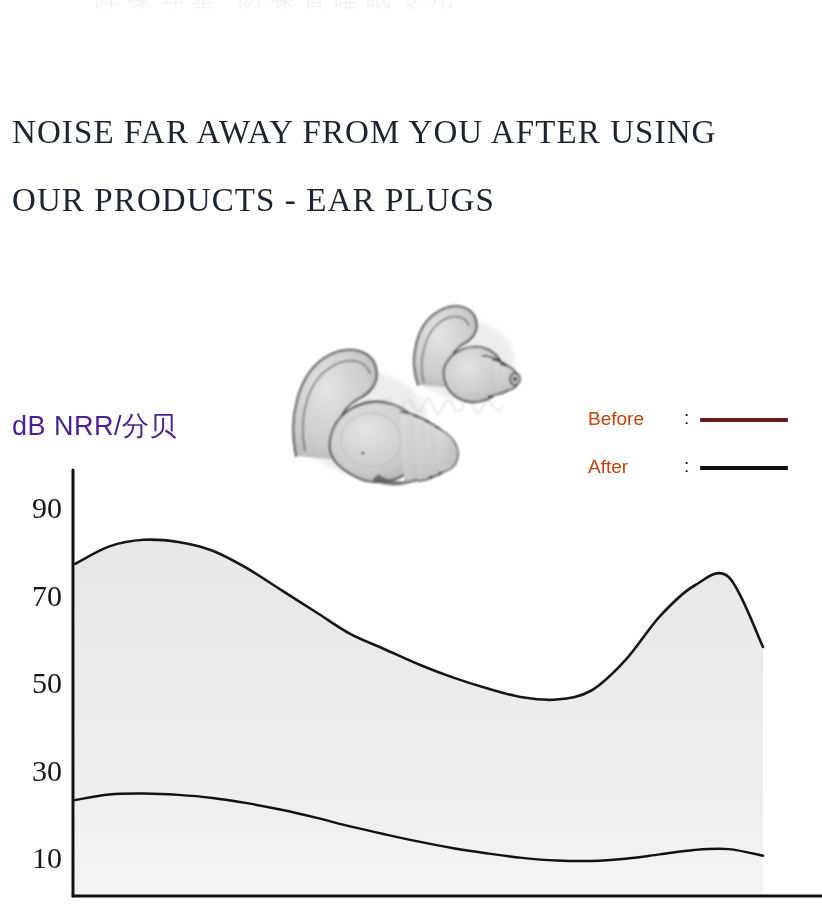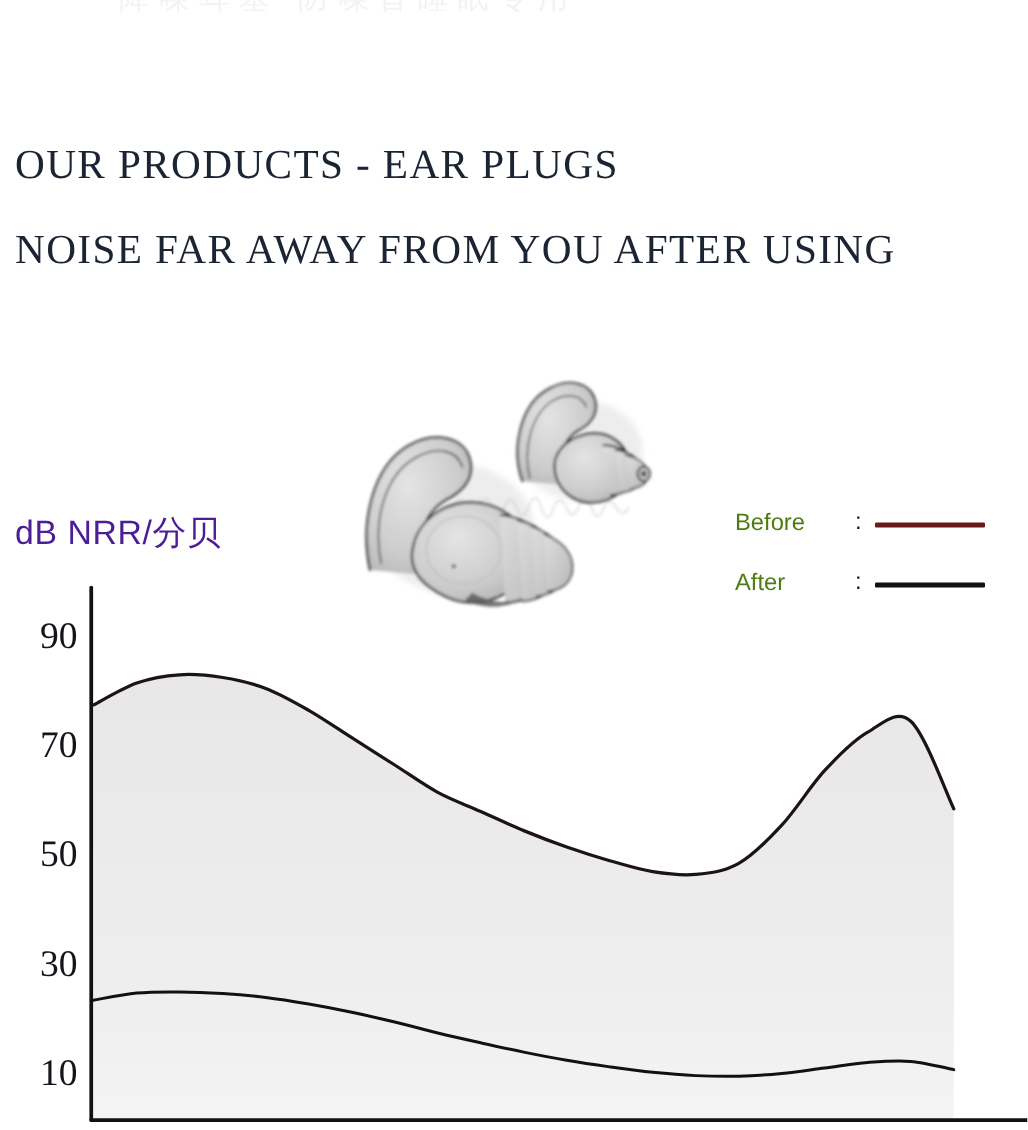--- a/index.html
+++ b/index.html
@@ -72,21 +72,21 @@
   .legend-row {
     position: relative;
     height: 48px;
   }
   .legend-label {
     position: absolute;
     left: 0;
     top: 4px;
     font-family: "Liberation Sans", sans-serif;
     font-size: 19px;
-    color: #4d7c0f;
+    color: #c2410c;
     white-space: nowrap;
   }
   .legend-colon {
     position: absolute;
     left: 96px;
     top: 3px;
     font-family: "Liberation Sans", sans-serif;
     font-size: 19px;
     color: #16181d;
   }
@@ -127,22 +127,22 @@
   }
 </style>
 </head>
 <body>
 
 <div id="top-strip">
   <div id="top-strip-text">降噪耳塞 防噪音睡眠专用</div>
 </div>
 
 <div id="headline">
+  <div class="headline-line" style="color: rgb(27, 36, 51);">NOISE FAR AWAY FROM YOU AFTER USING</div>
   <div class="headline-line" style="color: rgb(27, 36, 51);">OUR PRODUCTS - EAR PLUGS</div>
-  <div class="headline-line" style="color: rgb(27, 36, 51);">NOISE FAR AWAY FROM YOU AFTER USING</div>
 </div>
 
 <div id="product-art">
   <svg viewBox="0 0 290 205" xmlns="http://www.w3.org/2000/svg">
     <defs>
       <radialGradient id="plugGrad" cx="40%" cy="35%" r="75%">
         <stop offset="0%" stop-color="#e4e4e4"></stop>
         <stop offset="65%" stop-color="#cccccc"></stop>
         <stop offset="100%" stop-color="#b3b3b3"></stop>
       </radialGradient>

